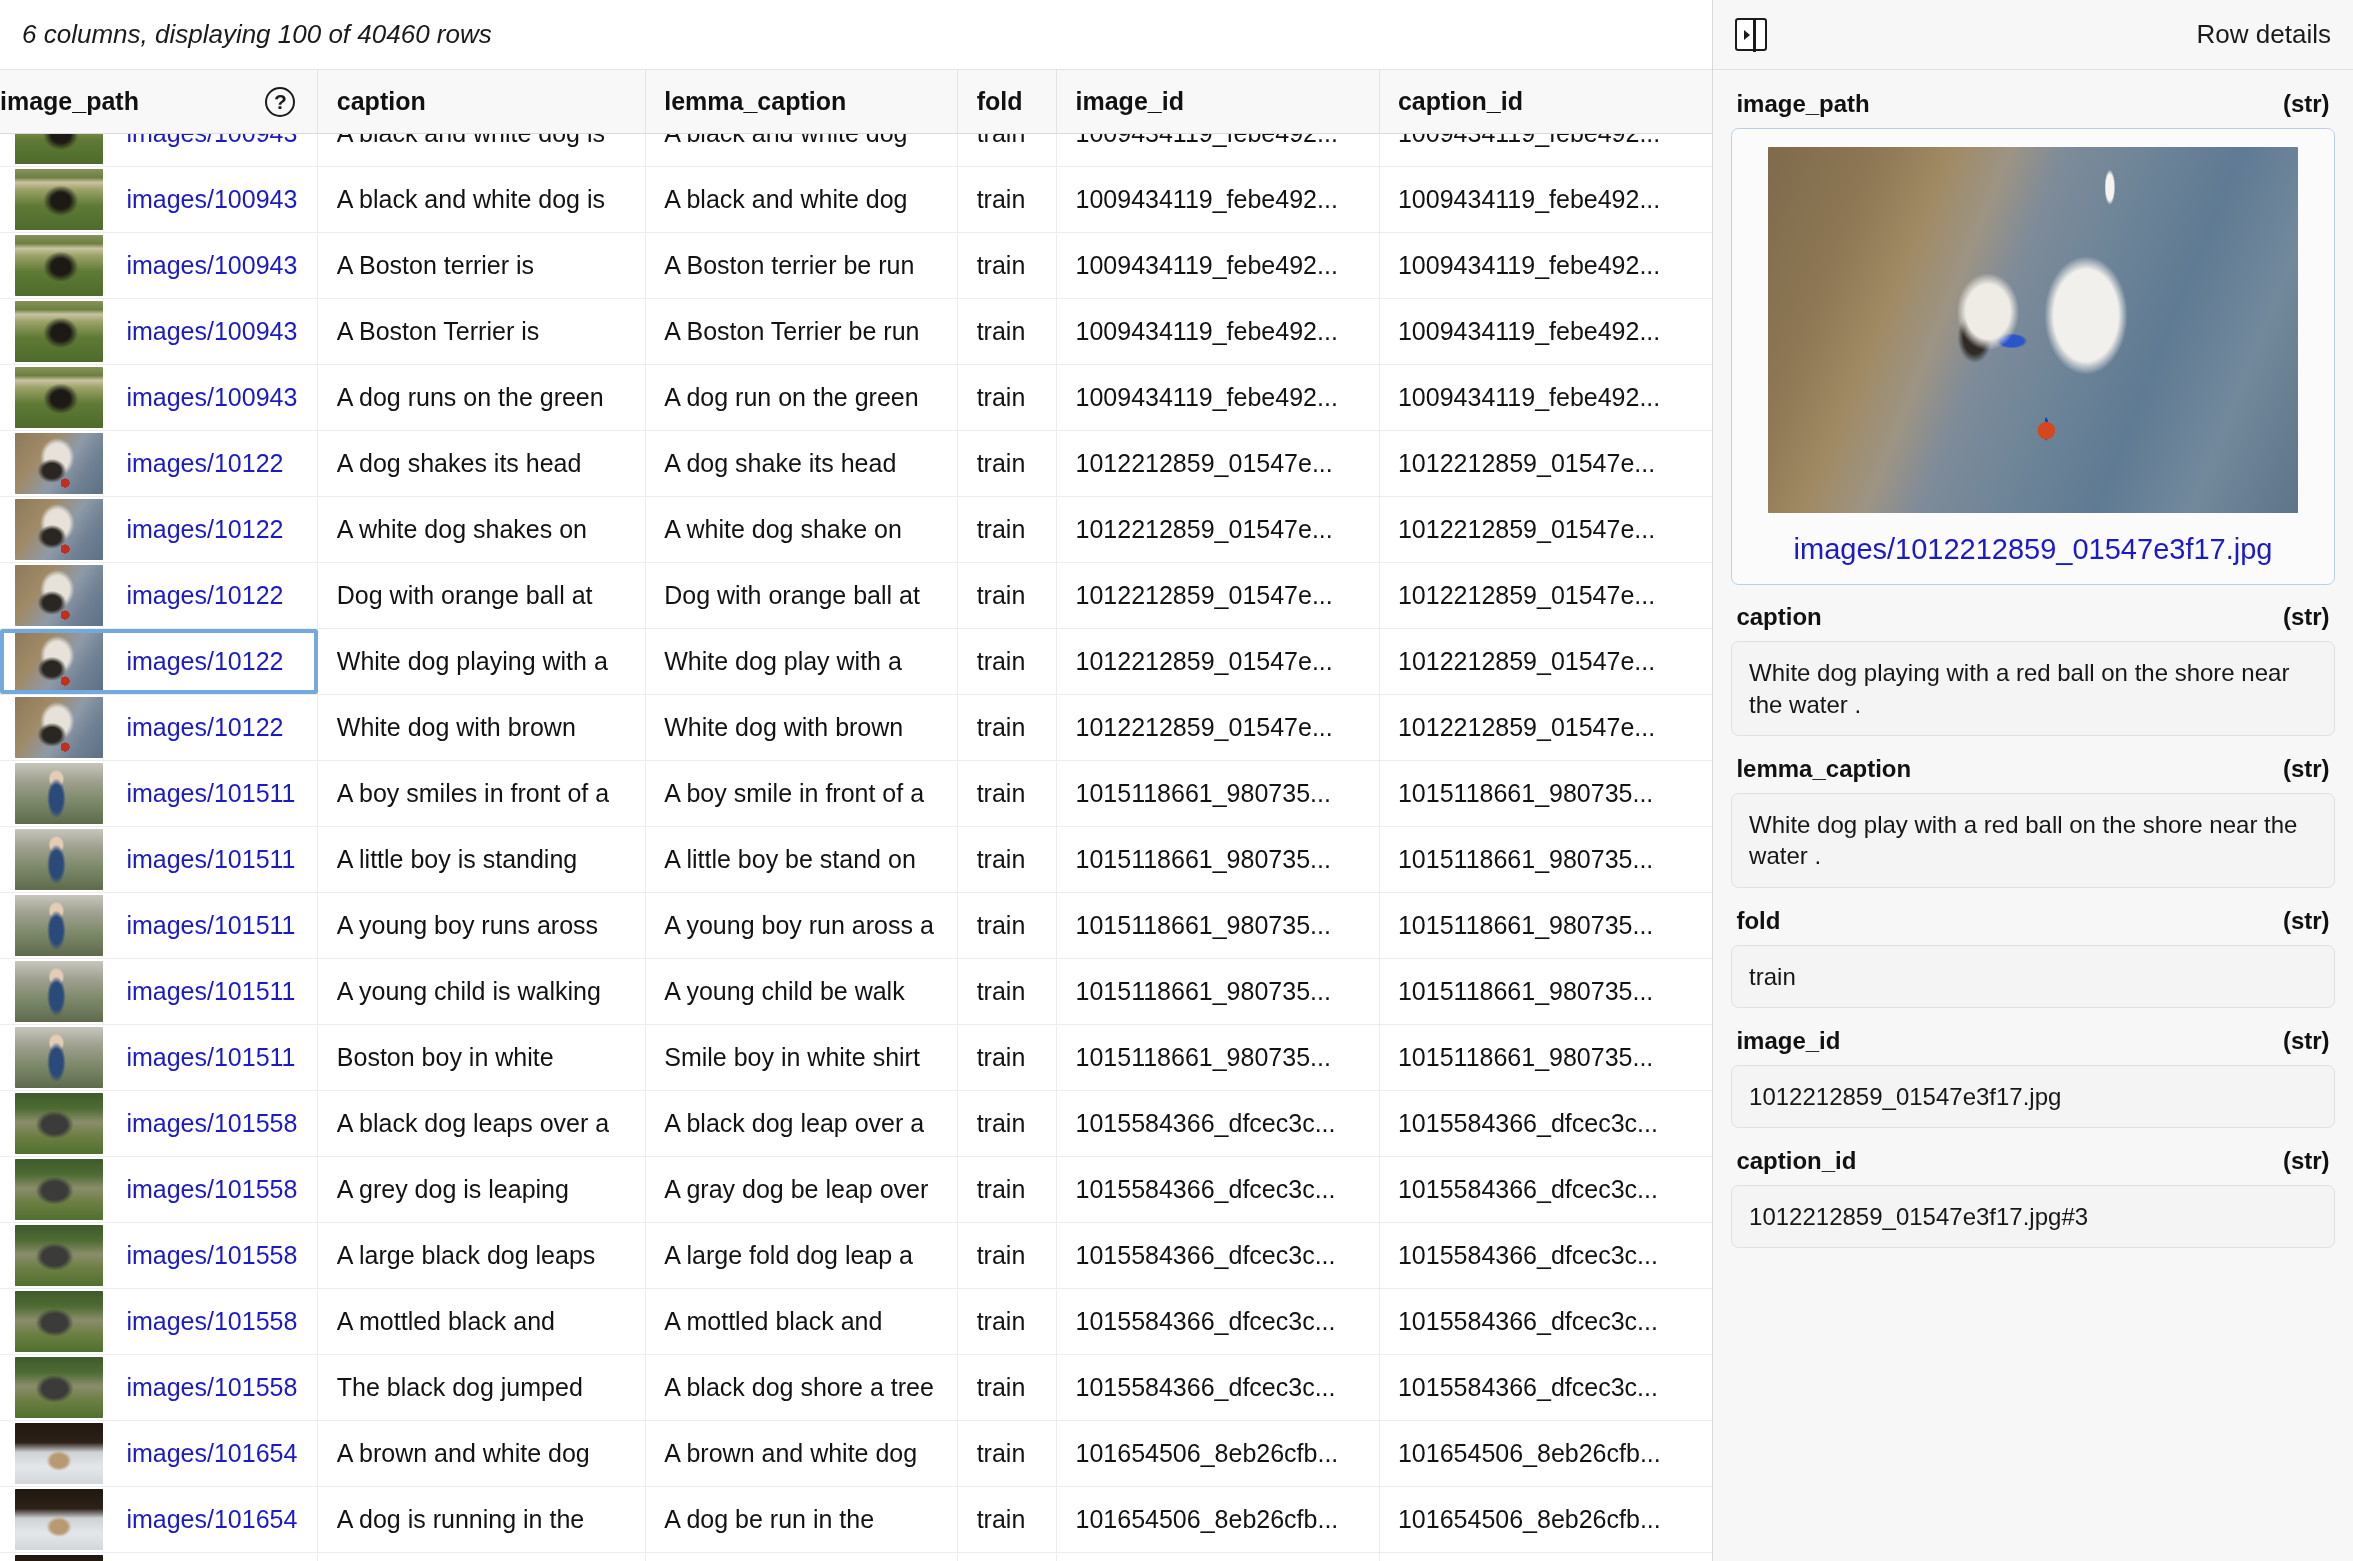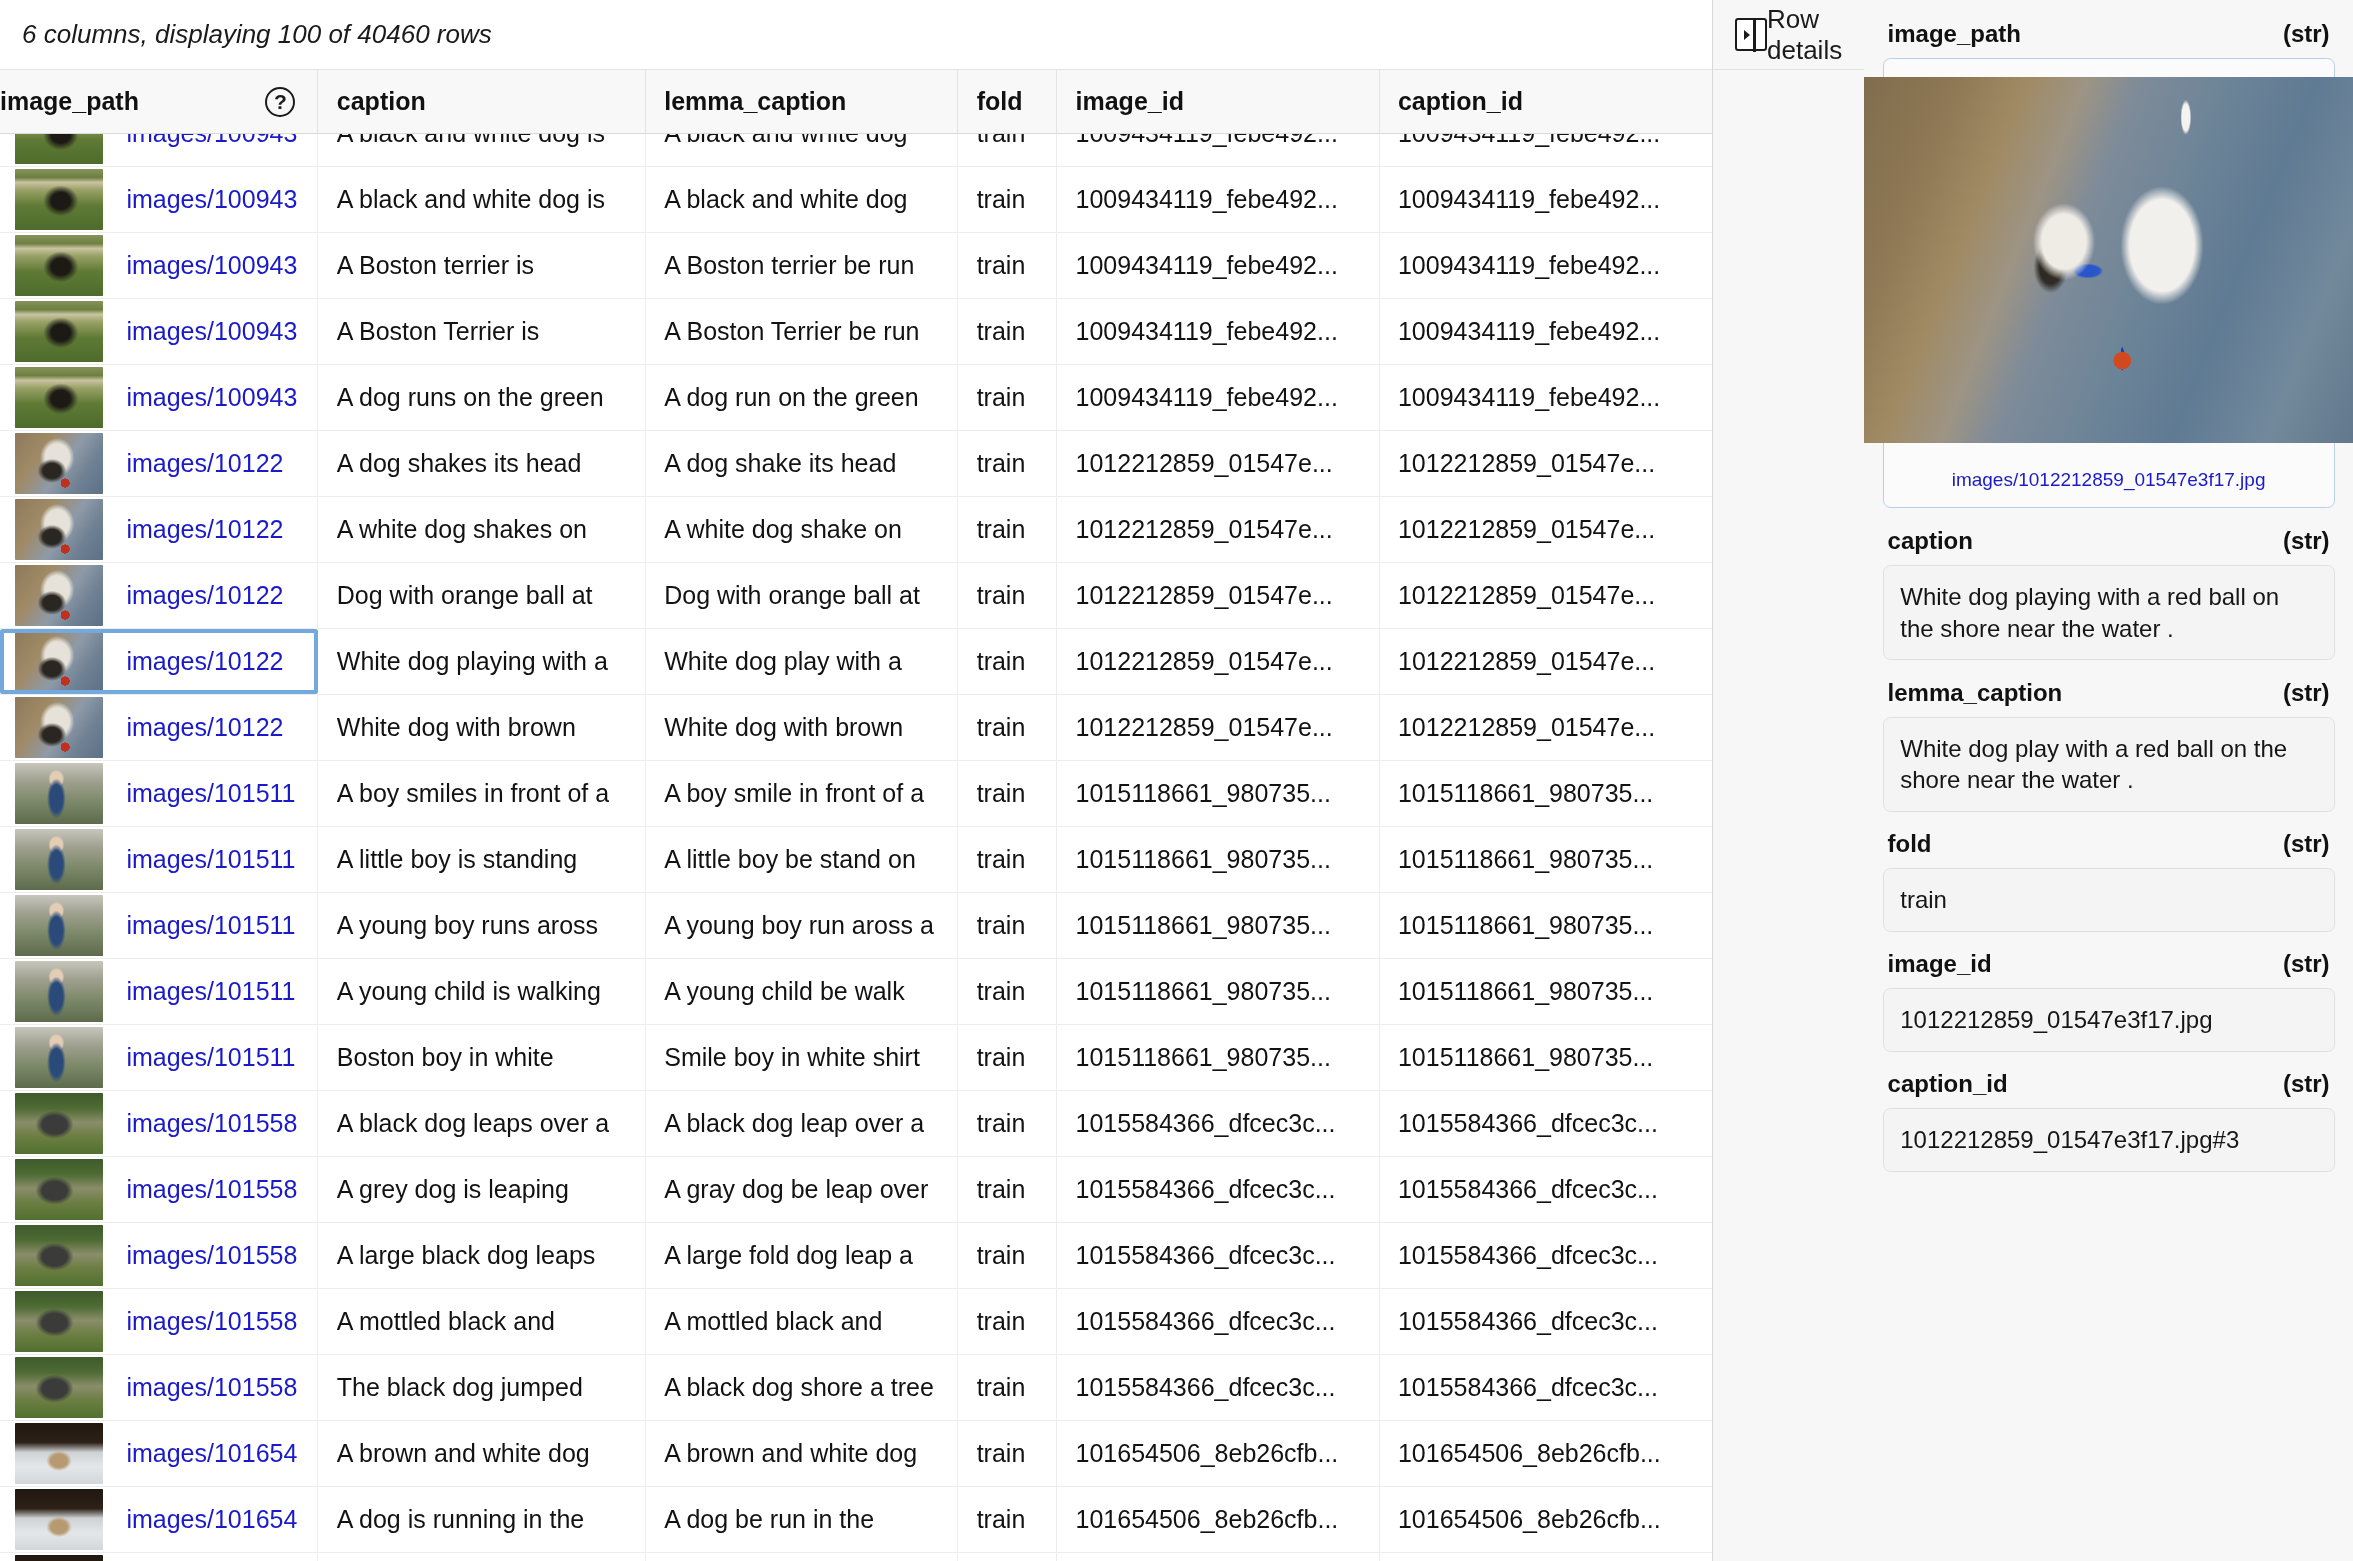--- a/index.html
+++ b/index.html
@@ -114,21 +114,21 @@
   }
   .tn-snow {
     background:
       radial-gradient(ellipse 16.7px 13.4px at 50% 62%, #b79a72 0%, #b79a72 50%, rgba(183,154,114,0) 76%),
       linear-gradient(180deg, #20170f 0%, #2d2118 32%, #cfd2d4 48%, #e4e7e9 72%, #d3d7da 100%);
   }
 
   
   .detail-pane {
     width: 640px; height: 1561px;
-    background: #f7f7f7; display: flex; flex-direction: row;
+    background: #f7f7f7; display: flex; flex-direction: column;
   }
   .detail-head {
     height: 70px; flex: 0 0 70px;
     display: flex; align-items: center;
     padding: 0 22px;
     border-bottom: 1.7px solid #e2e2e2;
     background: #f7f7f7;
   }
   .collapse-icon {
     width: 32px; height: 33px; flex: 0 0 32px;
@@ -186,21 +186,21 @@
       radial-gradient(ellipse 22px 33px at 39% 52%, #2f2a24 0%, #2f2a24 50%, rgba(47,42,36,0) 78%),
       radial-gradient(ellipse 28px 13.4px at 46% 53%, #2b56c9 0%, #2b56c9 42%, rgba(43,86,201,0) 56%),
       radial-gradient(ellipse 6.7px 22px at 64.5% 11%, #f5f3ef 0%, #f5f3ef 60%, rgba(245,243,239,0) 80%),
       linear-gradient(112deg,
         #7e6b4c 0%, #8d7754 16%, #a08a63 27%,
         #9d9484 36%, #7e8b99 44%,
         #6e8598 56%, #5f7a93 70%, #72899c 84%, #5e7488 100%);
     border-radius: 0.8px;
   }
   .preview-link {
-    margin-top: 24px; font-size: 19px; color: #1a1ac8;
+    margin-top: 17px; font-size: 29px; color: #1a1ac8;
     text-align: right;
   }
 </style>
 </head>
 <body>
 
 <div class="app">
 
   <div class="table-pane">
 

